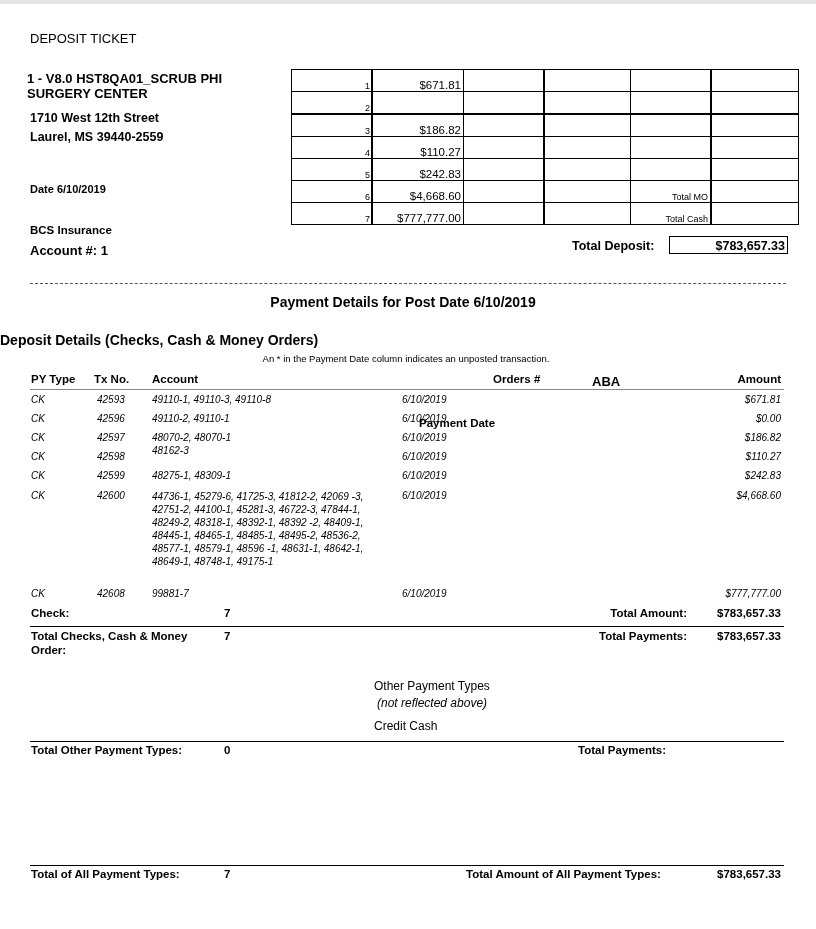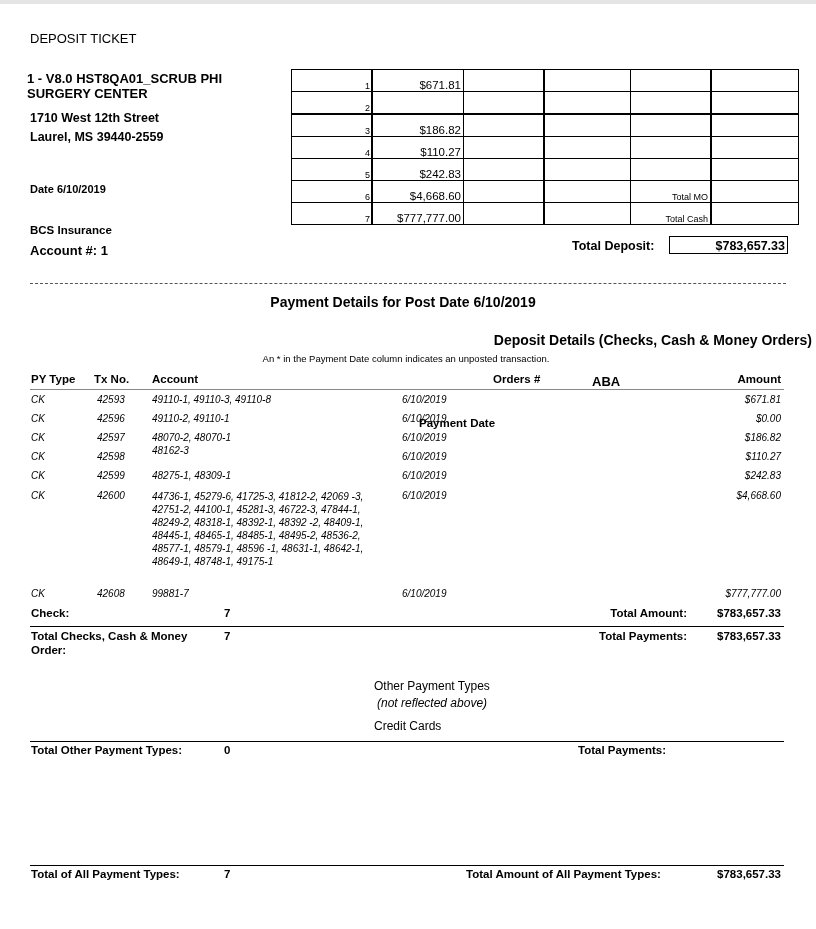--- a/index.html
+++ b/index.html
@@ -37,21 +37,21 @@
   #totdep-label { left: 572px; top: 239px; font-size: 12.5px; font-weight: bold; }
   #totdep-box {
     position: absolute; left: 669px; top: 236px; width: 119px; height: 18px;
     border: 1px solid #000; text-align: right; font-size: 12.5px; font-weight: bold;
     line-height: 18px; box-sizing: border-box; padding-right: 2px;
   }
 
   .dash { position: absolute; left: 30px; top: 283px; width: 756px; border-top: 1.5px dashed #555; }
 
   #pd-title { left: 0; width: 806px; text-align: center; top: 294px; font-size: 14px; font-weight: bold; }
-  #dd-title { left: 0; width: 812px; text-align: right; top: 332px; font-size: 14px; font-weight: bold; }
+  #dd-title { left: 0; width: 812px; text-align: left; top: 332px; font-size: 14px; font-weight: bold; }
   #dd-note { left: 0; width: 812px; text-align: center; top: 353px; font-size: 9.5px; }
 
   
   .col-h { top: 373px; font-size: 11.5px; font-weight: bold; }
   .hline { position: absolute; left: 30px; width: 754px; border-top: 1px solid #000; }
   .cell { font-size: 10px; font-style: italic; }
   .acct-multi { white-space: normal; width: 240px; line-height: 13px; }
 
   .foot { font-size: 11.5px; font-weight: bold; }
 </style>
@@ -206,21 +206,21 @@
 <div class="hline" style="top:626px;"></div>
 
 <div class="abs foot" style="left:31px; top:630px;text-align:right;">Total Checks, Cash &amp; Money</div>
 <div class="abs foot" style="left:31px; top:644px;">Order:</div>
 <div class="abs foot" style="left:224px; top:630px;">7</div>
 <div class="abs foot" style="right:129px; top:630px;">Total Payments:</div>
 <div class="abs foot" style="right:35px; top:630px;">$783,657.33</div>
 
 <div class="abs" style="left:374px; top:679px; font-size:12px;">Other Payment Types</div>
 <div class="abs" style="left:377px; top:696px; font-size:12px; font-style:italic;">(not reflected above)</div>
-<div class="abs" style="left:374px; top:719px; font-size:12px;">Credit Cards</div>
+<div class="abs" style="left:374px; top:719px; font-size:12px;">Credit Cash</div>
 
 <div class="hline" style="top:741px; border-top-width:1.5px;"></div>
 
 <div class="abs foot" style="left:31px; top:744px; font-size:11.5px;">Total Other Payment Types:</div>
 <div class="abs foot" style="left:224px; top:744px;">0</div>
 <div class="abs foot" style="left:578px; top:744px;">Total Payments:</div>
 <div class="abs foot" style="right:35px; top:744px;"></div>
 
 <div class="hline" style="top:865px; border-top-width:1.5px;"></div>
 <div class="abs foot" style="left:31px; top:868px;">Total of All Payment Types:</div>

